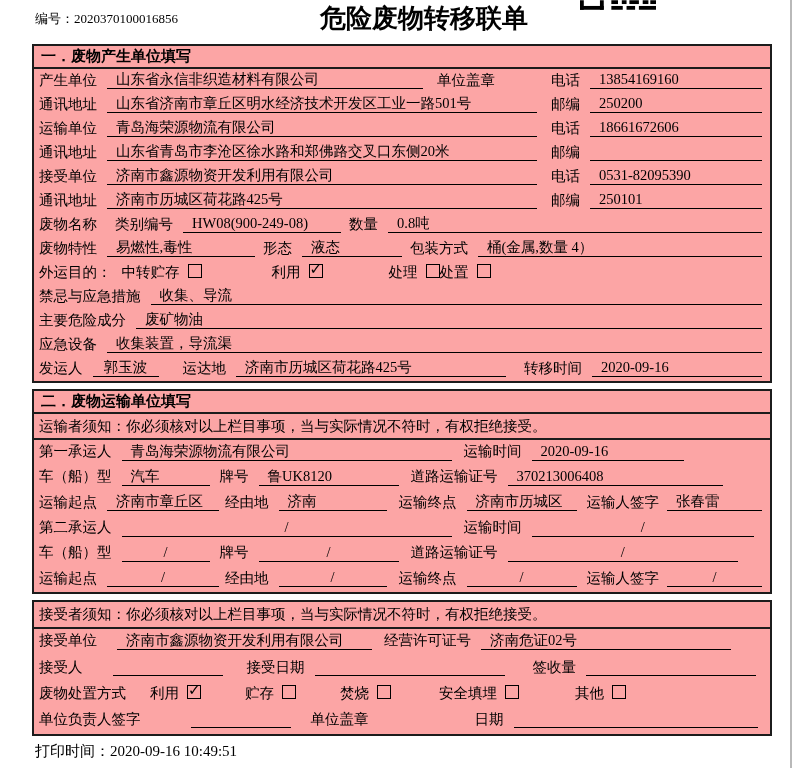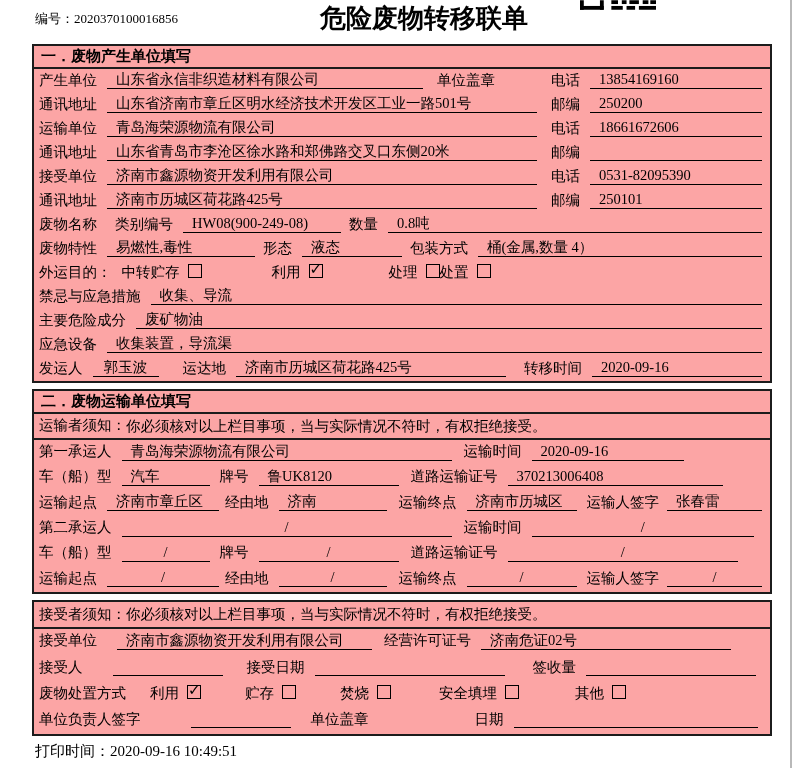--- a/index.html
+++ b/index.html
@@ -13,21 +13,21 @@
              font-size:26px;font-weight:bold;white-space:nowrap;}
   .qr{position:absolute;left:580px;top:0;width:76px;height:10px;}
   
   .box{box-sizing:border-box;width:740px;margin:0 0 6px 32px;border:2px solid #1c1c1c;background:#fca5a5;}
   .box-heading{font-weight:bold;font-size:15px;padding:2px 8px 2px 7px;border-bottom:2px solid #1c1c1c;line-height:17px;}
   .row{display:flex;align-items:center;padding:0 8px 3px 5px;box-sizing:border-box;}
   .box1 .row{height:24px;}
   .box2 .row{height:25.3px;}
   .box3 .row{height:26.2px;}
   .row.notice{border-bottom:2px solid #1c1c1c;align-items:center;padding-bottom:0;}
-  .box2 .row.notice{height:26px;font-family:Liberation Mono, monospace;}
+  .box2 .row.notice{height:26px;}
   .box3 .row.notice{height:27px;}
   .lab{white-space:nowrap;line-height:18px;margin-right:10px;flex:0 0 auto;}
   .val{border-bottom:1px solid #000;line-height:18px;min-height:18px;padding:0 4px 0 9px;
        white-space:nowrap;box-sizing:border-box;flex:0 0 auto;overflow:hidden;}
   .val.c{text-align:center;padding:0 4px;}
   .grow{flex:1 1 auto;}
   .opt{display:inline-flex;align-items:center;white-space:nowrap;line-height:18px;flex:0 0 auto;}
   .checkbox{display:inline-block;width:12px;height:12px;border:1.5px solid #000;margin-left:8px;
             position:relative;flex:0 0 auto;margin-bottom:1px;}
   .checkbox.checked::after{content:"\2713";position:absolute;left:0px;top:-5px;font-size:15px;

